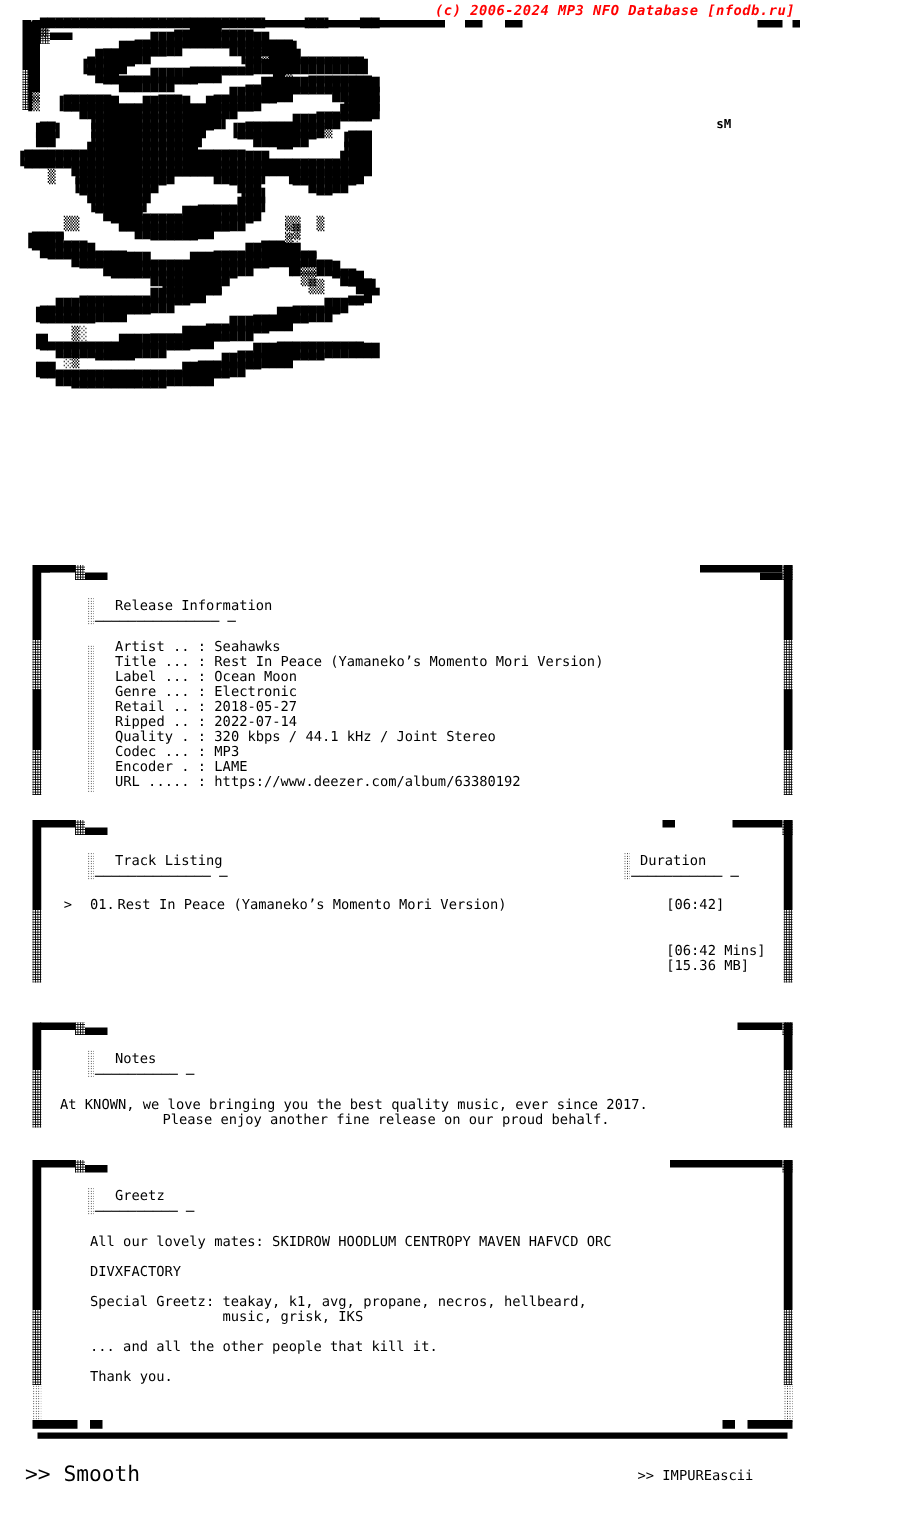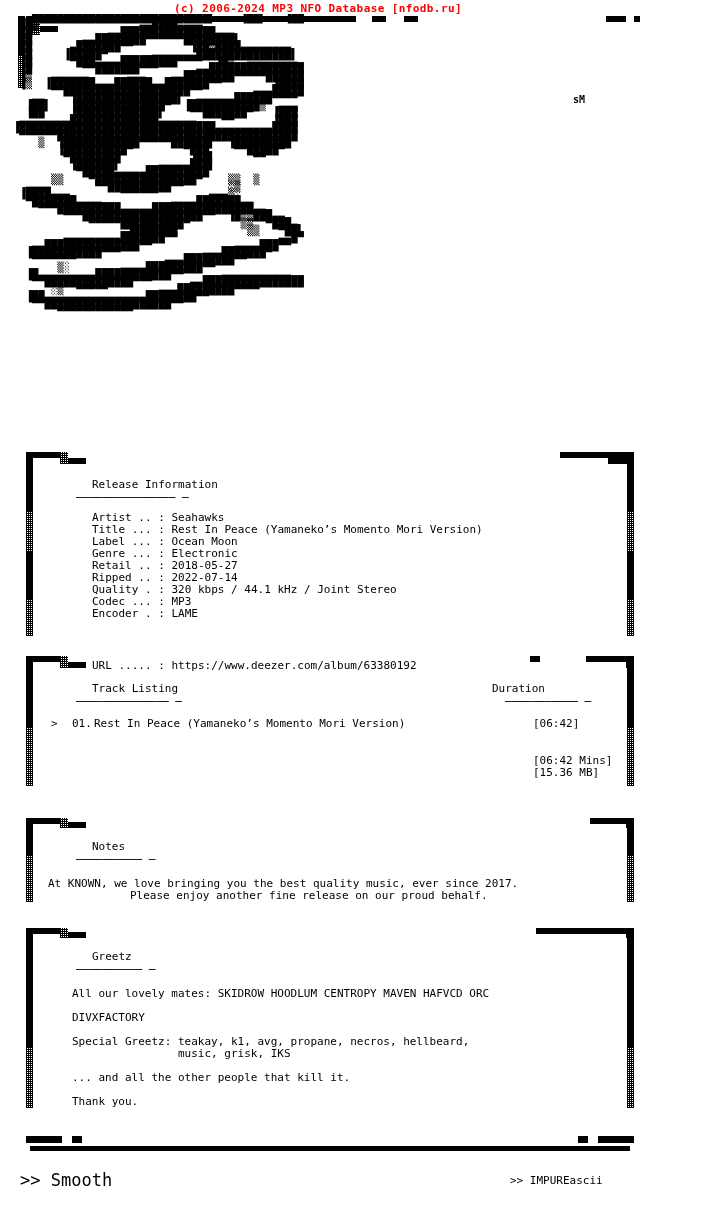--- a/index.html
+++ b/index.html
@@ -12,28 +12,29 @@
     height: 1212px;
     font-family: "DejaVu Sans Mono", "Liberation Mono", monospace;
     color: #000000;
     overflow: hidden;
     position: relative;
   }
 
   
   .nfodb-header {
     width: 636px;
-    text-align: center;
+    text-align: right;
     color: #ff0000;
     font-size: 11px;
     line-height: 15px;
     letter-spacing: 0.4px;
     font-weight: bold;
     padding-top: 1px;
     white-space: pre;
+    font-style: italic;
   }
 
   
   .logo-wrap {
     position: absolute;
     left: 0px;
     top: 14px;
     width: 720px;
     height: 432px;
     overflow: hidden;
@@ -214,21 +215,21 @@
   <div style="position:absolute; left:72px; top:60px;">
     <div class="tline" style="position:static;">Artist .. : Seahawks</div>
     <div class="tline" style="position:static;">Title ... : Rest In Peace (Yamaneko’s Momento Mori Version)</div>
     <div class="tline" style="position:static;">Label ... : Ocean Moon</div>
     <div class="tline" style="position:static;">Genre ... : Electronic</div>
     <div class="tline" style="position:static;">Retail .. : 2018-05-27</div>
     <div class="tline" style="position:static;">Ripped .. : 2022-07-14</div>
     <div class="tline" style="position:static;">Quality . : 320 kbps / 44.1 kHz / Joint Stereo</div>
     <div class="tline" style="position:static;">Codec ... : MP3</div>
     <div class="tline" style="position:static;">Encoder . : LAME</div>
-    <div class="tline" style="position:static;margin-top:40px;">URL ..... : https://www.deezer.com/album/63380192</div>
+    <div class="tline" style="position:static;">URL ..... : https://www.deezer.com/album/63380192</div>
   </div>
 </div>
 
 <div class="box" style="top:656px; height:140px;">
 
   <div class="bar" style="left:12px; top:0px; width:28px; height:6px;"></div>
   <div class="dith" style="left:40px; top:0px; width:8px; height:12px;"></div>
   <div class="bar" style="left:48px; top:6px; width:18px; height:6px;"></div>
   <div class="bar" style="left:6px; top:0px; width:7px; height:72px;"></div>
   <div class="dith" style="left:6px; top:72px; width:7px; height:58px;"></div>
@@ -237,21 +238,21 @@
   <div class="bar" style="left:566px; top:0px; width:40px; height:6px;"></div>
   <div class="dith" style="left:606px; top:0px; width:8px; height:12px;"></div>
   <div class="bar" style="left:607px; top:0px; width:7px; height:72px;"></div>
   <div class="dith" style="left:607px; top:72px; width:7px; height:58px;"></div>
 
   <div class="dith-lite" style="left:50px; top:26px; width:5px; height:22px;"></div>
   <div class="tline" style="left:72px; top:27px;">Track Listing</div>
   <div class="dash" style="left:56px; top:42px;">────────────── ─</div>
 
   <div class="dith-lite" style="left:479px; top:26px; width:5px; height:22px;"></div>
-  <div class="tline" style="left:472px; top:27px;">Duration</div>
+  <div class="tline" style="left:492px; top:27px;">Duration</div>
   <div class="dash" style="left:485px; top:42px;">─────────── ─</div>
 
   <div style="position:absolute; left:0; top:62px; width:620px; height:14px;">
     <div class="tline" style="left:31px; top:0px;">&gt;</div>
     <div class="tline" style="left:52px; top:0px;">01.</div>
     <div class="tline" style="left:74px; top:0px;">Rest In Peace (Yamaneko’s Momento Mori Version)</div>
     <div class="tline" style="left:513px; top:0px;">[06:42]</div>
   </div>
 
   <div class="tline" style="left:513px; top:99px;">[06:42 Mins]</div>

